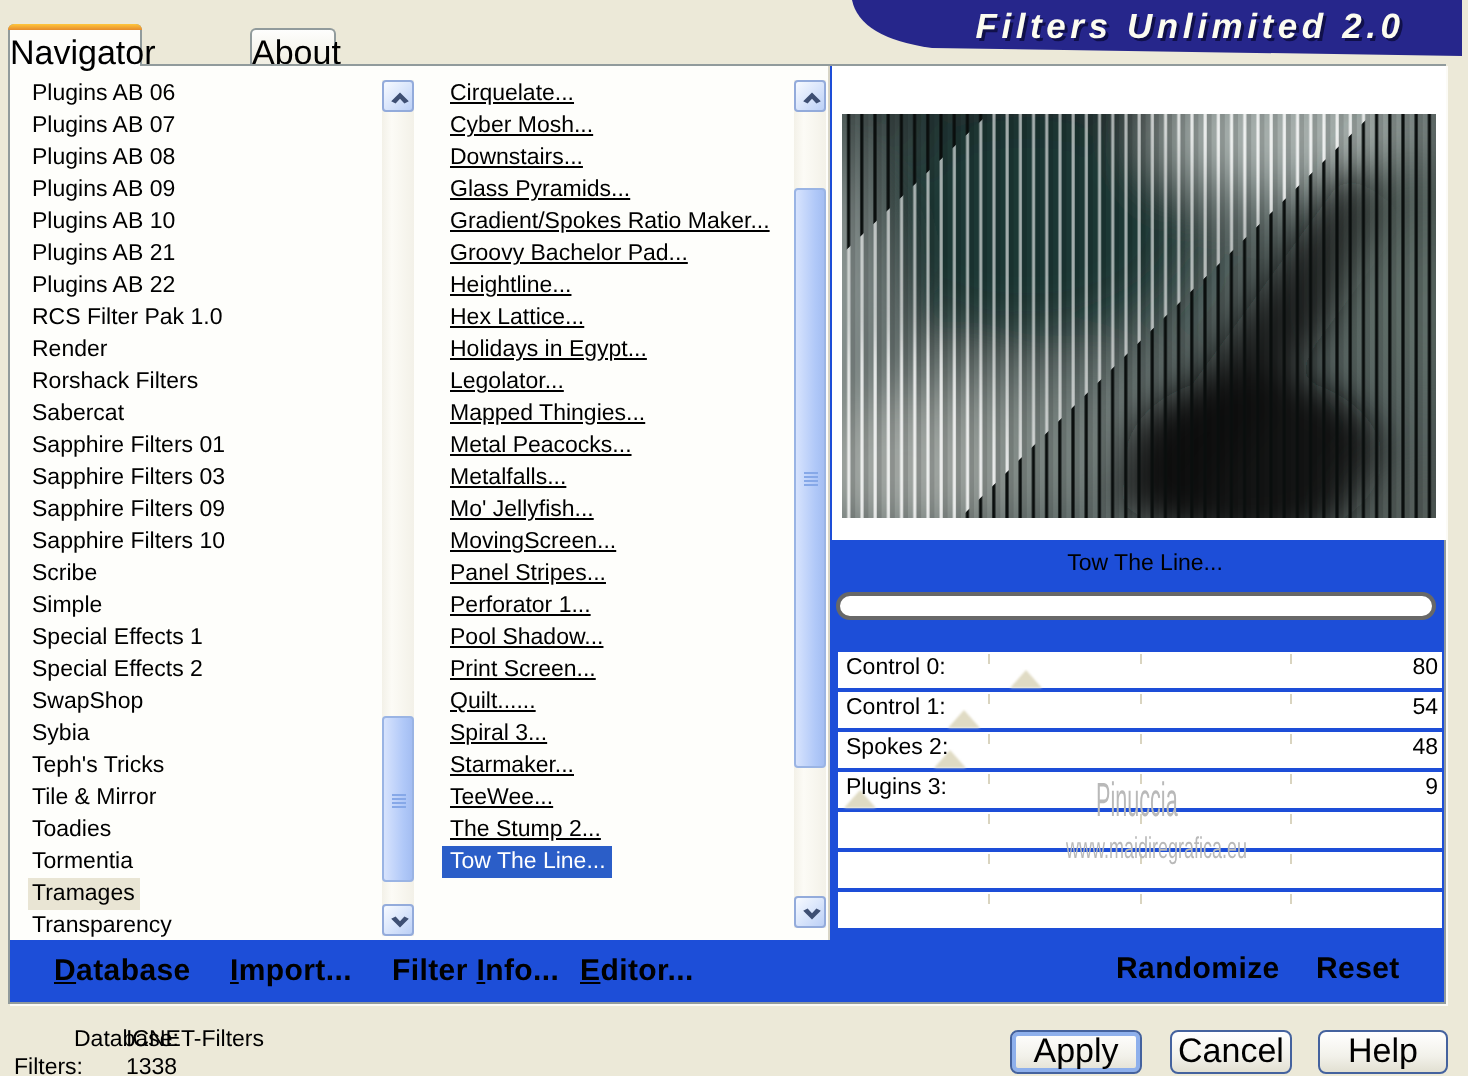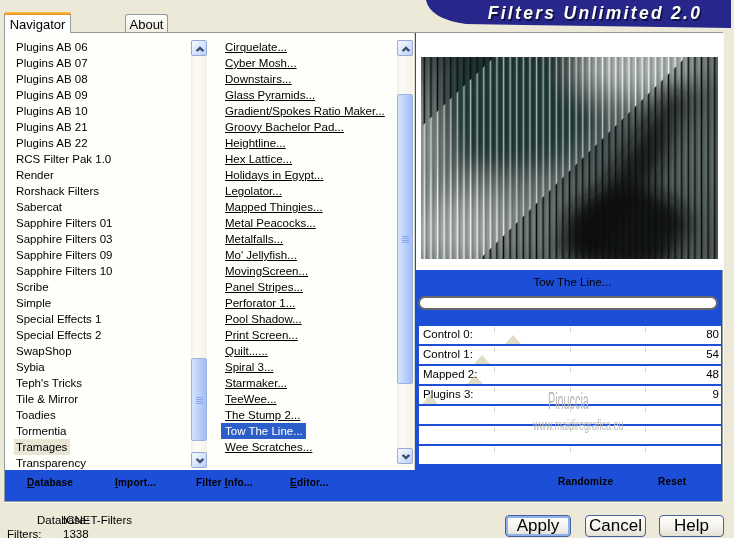--- a/index.html
+++ b/index.html
@@ -1,21 +1,21 @@
 <!DOCTYPE html>
 <html><head>
 <meta charset="utf-8">
 <style>
 * { margin:0; padding:0; box-sizing:border-box; }
 html,body { width:734px; height:538px; overflow:hidden; }
 body { background:#ece9d8; font-family:"Liberation Sans", sans-serif; position:relative; }
 .abs { position:absolute; }
 
 
-.tab { position:absolute; border:1px solid #919b9c; border-bottom:none; border-radius:3px 3px 0 0; font-size:13px; color:#000; text-align:center; }
+.tab { position:absolute; border:1px solid #919b9c; border-bottom:none; border-radius:3px 3px 0 0; font-size:17px; color:#000; text-align:center; }
 #tab-nav { left:4px; top:12px; width:67px; height:21px; background:#fdfdfb; z-index:5; padding-top:4px; }
 #tab-nav .otop { position:absolute; left:-1px; top:-1px; right:-1px; height:3px; border-radius:3px 3px 0 0; background:linear-gradient(#ffc73c,#e68b2c); }
 #tab-pre { left:74px; top:14px; width:49px; height:18px; background:linear-gradient(#fefefd,#f0eee2); padding-top:2px;margin-top:24px; }
 #tab-abt { left:125px; top:14px; width:43px; height:18px; background:linear-gradient(#fefefd,#f0eee2); padding-top:2px; }
 
 
 #page { position:absolute; left:4px; top:32px; width:719px; height:470px; background:#1d4ed8; border:1px solid #919b9c; box-shadow:1px 1px 0 #fcfbf6; }
 
 #leftwhite { position:absolute; left:0px; top:0px; width:410px; height:437px; background:#fefefb; border-right:1px solid #d8d5c6; }
 #rightwhite { position:absolute; left:411px; top:0px; width:307px; height:237px; background:#ffffff; }
@@ -31,21 +31,21 @@
 .hl-blue { background:#2b5ec8; color:#fff; display:inline-block; padding:0 3px 0 4px; margin-left:-4px; }
 
 
 .sbar { position:absolute; width:16px; background:linear-gradient(90deg,#f3f1e8,#fcfbf6 30%,#f3f1e8); }
 .sbtn { position:absolute; left:0; width:16px; height:16px; background:linear-gradient(135deg,#f7faff 0%,#dde8fc 45%,#bcd0f6 100%); border:1px solid #93abdb; border-radius:2px; }
 .sbtn svg { position:absolute; left:2px; top:3px; }
 .sthumb { position:absolute; left:0; width:16px; background:linear-gradient(90deg,#d7e3fd,#b0c8f8 70%,#a4bef2); border:1px solid #9ab4e4; border-radius:2px; }
 .grip { position:absolute; left:4px; width:7px; height:1px; background:#86a8e8; box-shadow:0 2px 0 #86a8e8, 0 4px 0 #86a8e8, 0 -2px 0 #86a8e8; }
 
 
-.blab { position:absolute; font-weight:bold; font-size:10px; color:#000; white-space:nowrap; letter-spacing:0.2px; }
+.blab { position:absolute; font-weight:bold; font-size:15px; color:#000; white-space:nowrap; letter-spacing:0.2px; }
 
 
 #pvlabel { position:absolute; left:414px; top:243px; width:307px; text-align:center; font-size:11.5px; }
 #pbar { position:absolute; left:413px; top:263px; width:300px; height:14px; background:#fff; border:2px solid #686868; border-radius:7px; }
 .crow { position:absolute; left:414px; width:302px; height:18px; background:#fff; }
 .crow .lbl { position:absolute; left:4px; top:2px; font-size:11.5px; }
 .crow .val { position:absolute; right:2px; top:2px; font-size:11.5px; }
 .tick { position:absolute; top:1px; height:5px; width:1px; background:#d9d4bf; }
 .thumbtri { position:absolute; bottom:0; width:0; height:0; border-left:8.5px solid transparent; border-right:8.5px solid transparent; border-bottom:9.5px solid #e0dbc4; filter:blur(0.4px); }
 .wmark { position:absolute; color:#b9b9b9; font-weight:normal; }
@@ -121,21 +121,20 @@
     <div class="it">Panel Stripes...</div>
     <div class="it">Perforator 1...</div>
     <div class="it">Pool Shadow...</div>
     <div class="it">Print Screen...</div>
     <div class="it">Quilt......</div>
     <div class="it">Spiral 3...</div>
     <div class="it">Starmaker...</div>
     <div class="it">TeeWee...</div>
     <div class="it">The Stump 2...</div>
     <div class="it"><span class="hl-blue">Tow The Line...</span></div>
-    <div class="it">Wee Scratches...</div>
   </div>
 
   <div class="sbar" id="sb1" style="left:186px; top:7px; height:428px;">
     <div class="sbtn" style="top:0;">
         <svg width="12" height="10" viewBox="0 0 12 10">
           <path d="M6 2.2 L10.4 6.6 L8.2 7.8 L6 5.4 L3.8 7.8 L1.6 6.6 Z" fill="#3e4f73"></path>
         </svg>
       </div>
     <div class="sthumb" style="top:318px; height:83px;">
         <div class="grip" style="top:40px;"></div>
@@ -246,21 +245,21 @@
       <div class="tick" style="left:226px"></div>
       <div class="thumbtri" style="left:55px"></div>
       <div class="lbl">Control 1:</div>
       <div class="val">54</div>
     </div>
   <div class="crow" style="top:333px;">
       <div class="tick" style="left:75px"></div>
       <div class="tick" style="left:151px"></div>
       <div class="tick" style="left:226px"></div>
       <div class="thumbtri" style="left:48px"></div>
-      <div class="lbl">Mapped 2:</div>
+      <div class="lbl">Spokes 2:</div>
       <div class="val">48</div>
     </div>
   <div class="crow" style="top:353px;">
       <div class="tick" style="left:75px"></div>
       <div class="tick" style="left:151px"></div>
       <div class="tick" style="left:226px"></div>
       <div class="thumbtri" style="left:3px"></div>
       <div class="lbl">Plugins 3:</div>
       <div class="val">9</div>
     </div>

